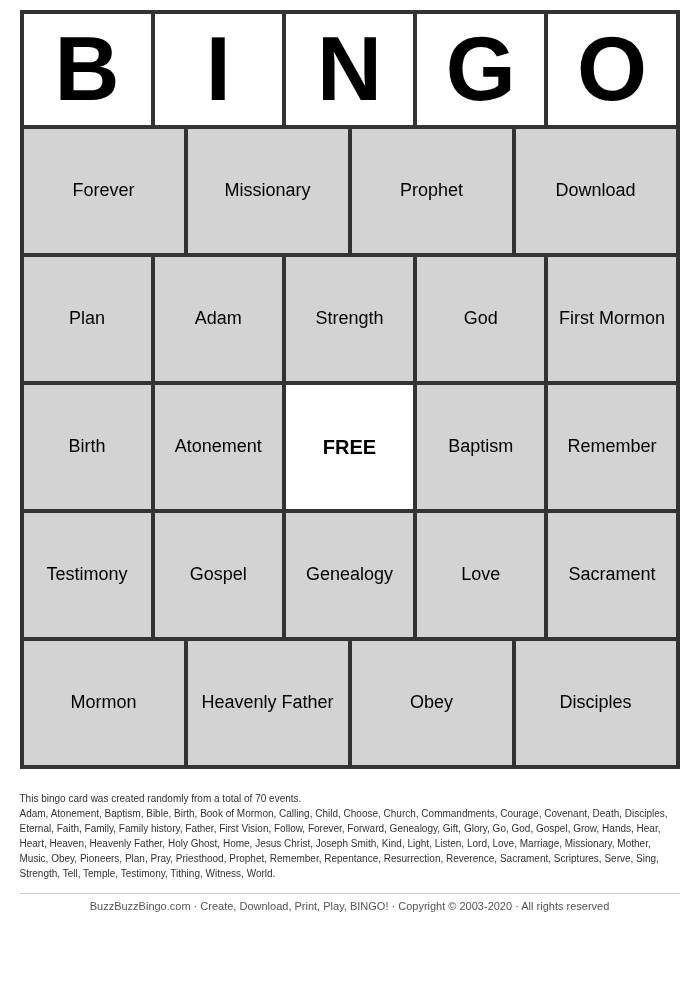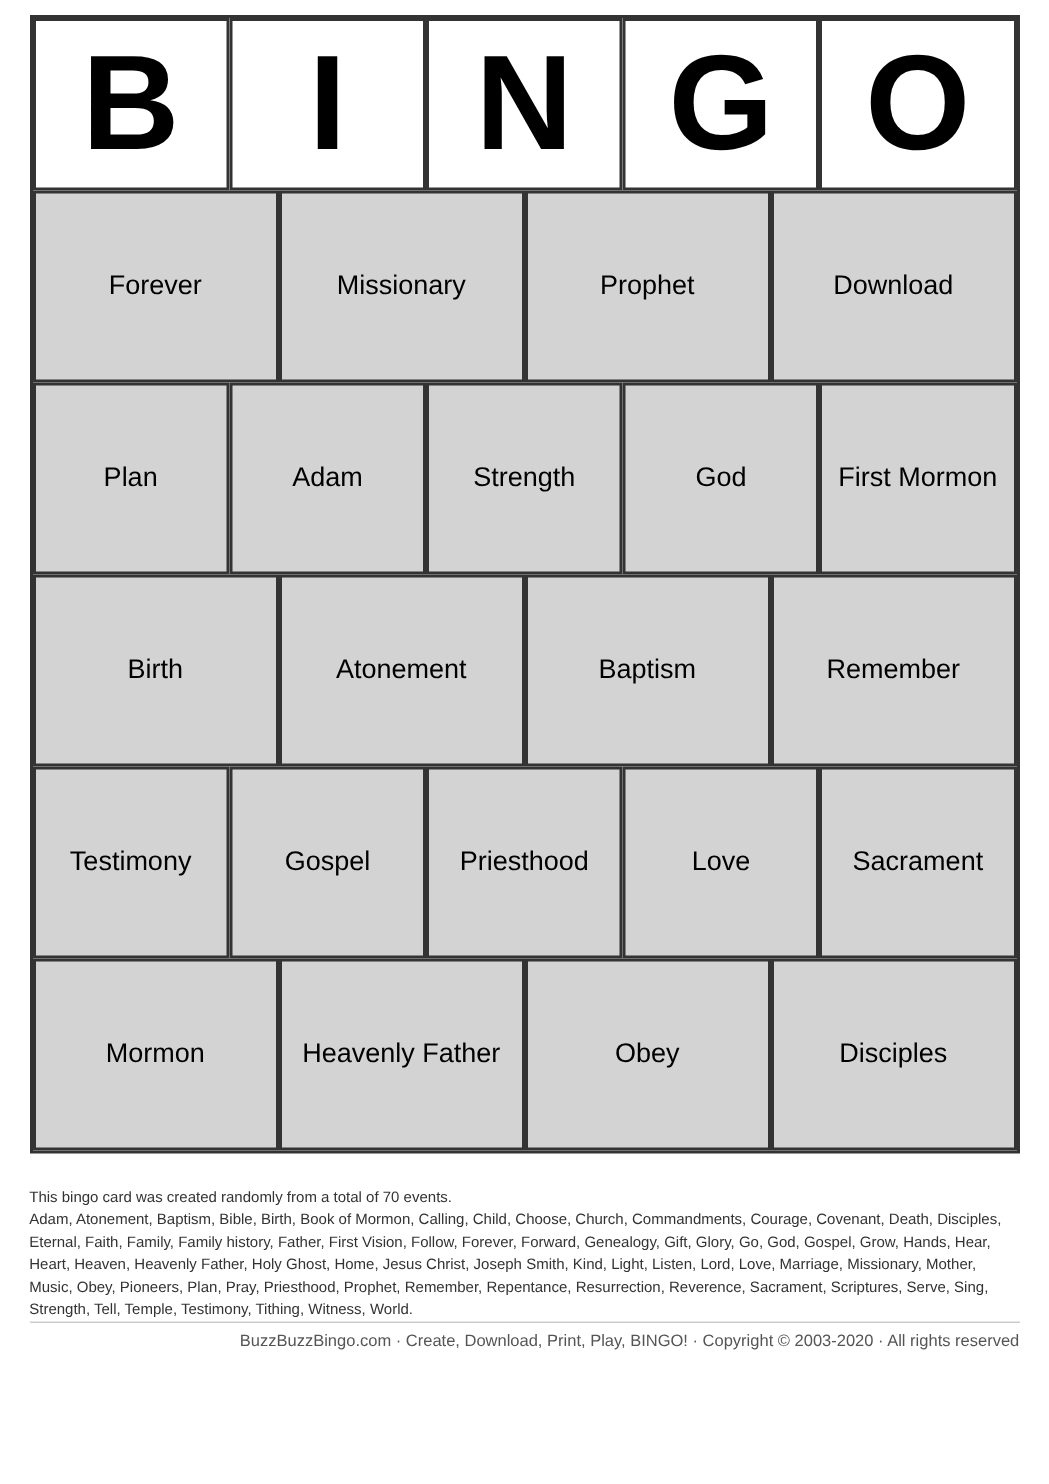--- a/index.html
+++ b/index.html
@@ -86,24 +86,24 @@
 
     .footer-text {
       margin-top: 22px;
       width: 660px;
       font-size: 10px;
       color: #333;
       line-height: 1.5;
     }
 
     .footer-bottom {
-      margin-top: 0;
+      margin-top: 12px;
       font-size: 11px;
       color: #555;
-      text-align: right;
+      text-align: center;
       width: 660px;
       border-top: 1px solid #ccc;
       padding-top: 6px;
     }
   </style>
 </head>
 <body>
 
 <div class="page-wrapper">
 
@@ -130,28 +130,29 @@
         <div class="bingo-cell">Plan</div>
         <div class="bingo-cell">Adam</div>
         <div class="bingo-cell">Strength</div>
         <div class="bingo-cell">God</div>
         <div class="bingo-cell">First Mormon</div>
       </div>
 
       <div class="bingo-row">
         <div class="bingo-cell">Birth</div>
         <div class="bingo-cell">Atonement</div>
+        <div class="bingo-cell free">FREE</div>
         <div class="bingo-cell">Baptism</div>
         <div class="bingo-cell">Remember</div>
       </div>
 
       <div class="bingo-row">
         <div class="bingo-cell">Testimony</div>
         <div class="bingo-cell">Gospel</div>
-        <div class="bingo-cell">Priesthood</div>
+        <div class="bingo-cell">Genealogy</div>
         <div class="bingo-cell">Love</div>
         <div class="bingo-cell">Sacrament</div>
       </div>
 
       <div class="bingo-row">
         <div class="bingo-cell">Mormon</div>
         <div class="bingo-cell">Heavenly Father</div>
         <div class="bingo-cell">Obey</div>
         <div class="bingo-cell">Disciples</div>
       </div>

